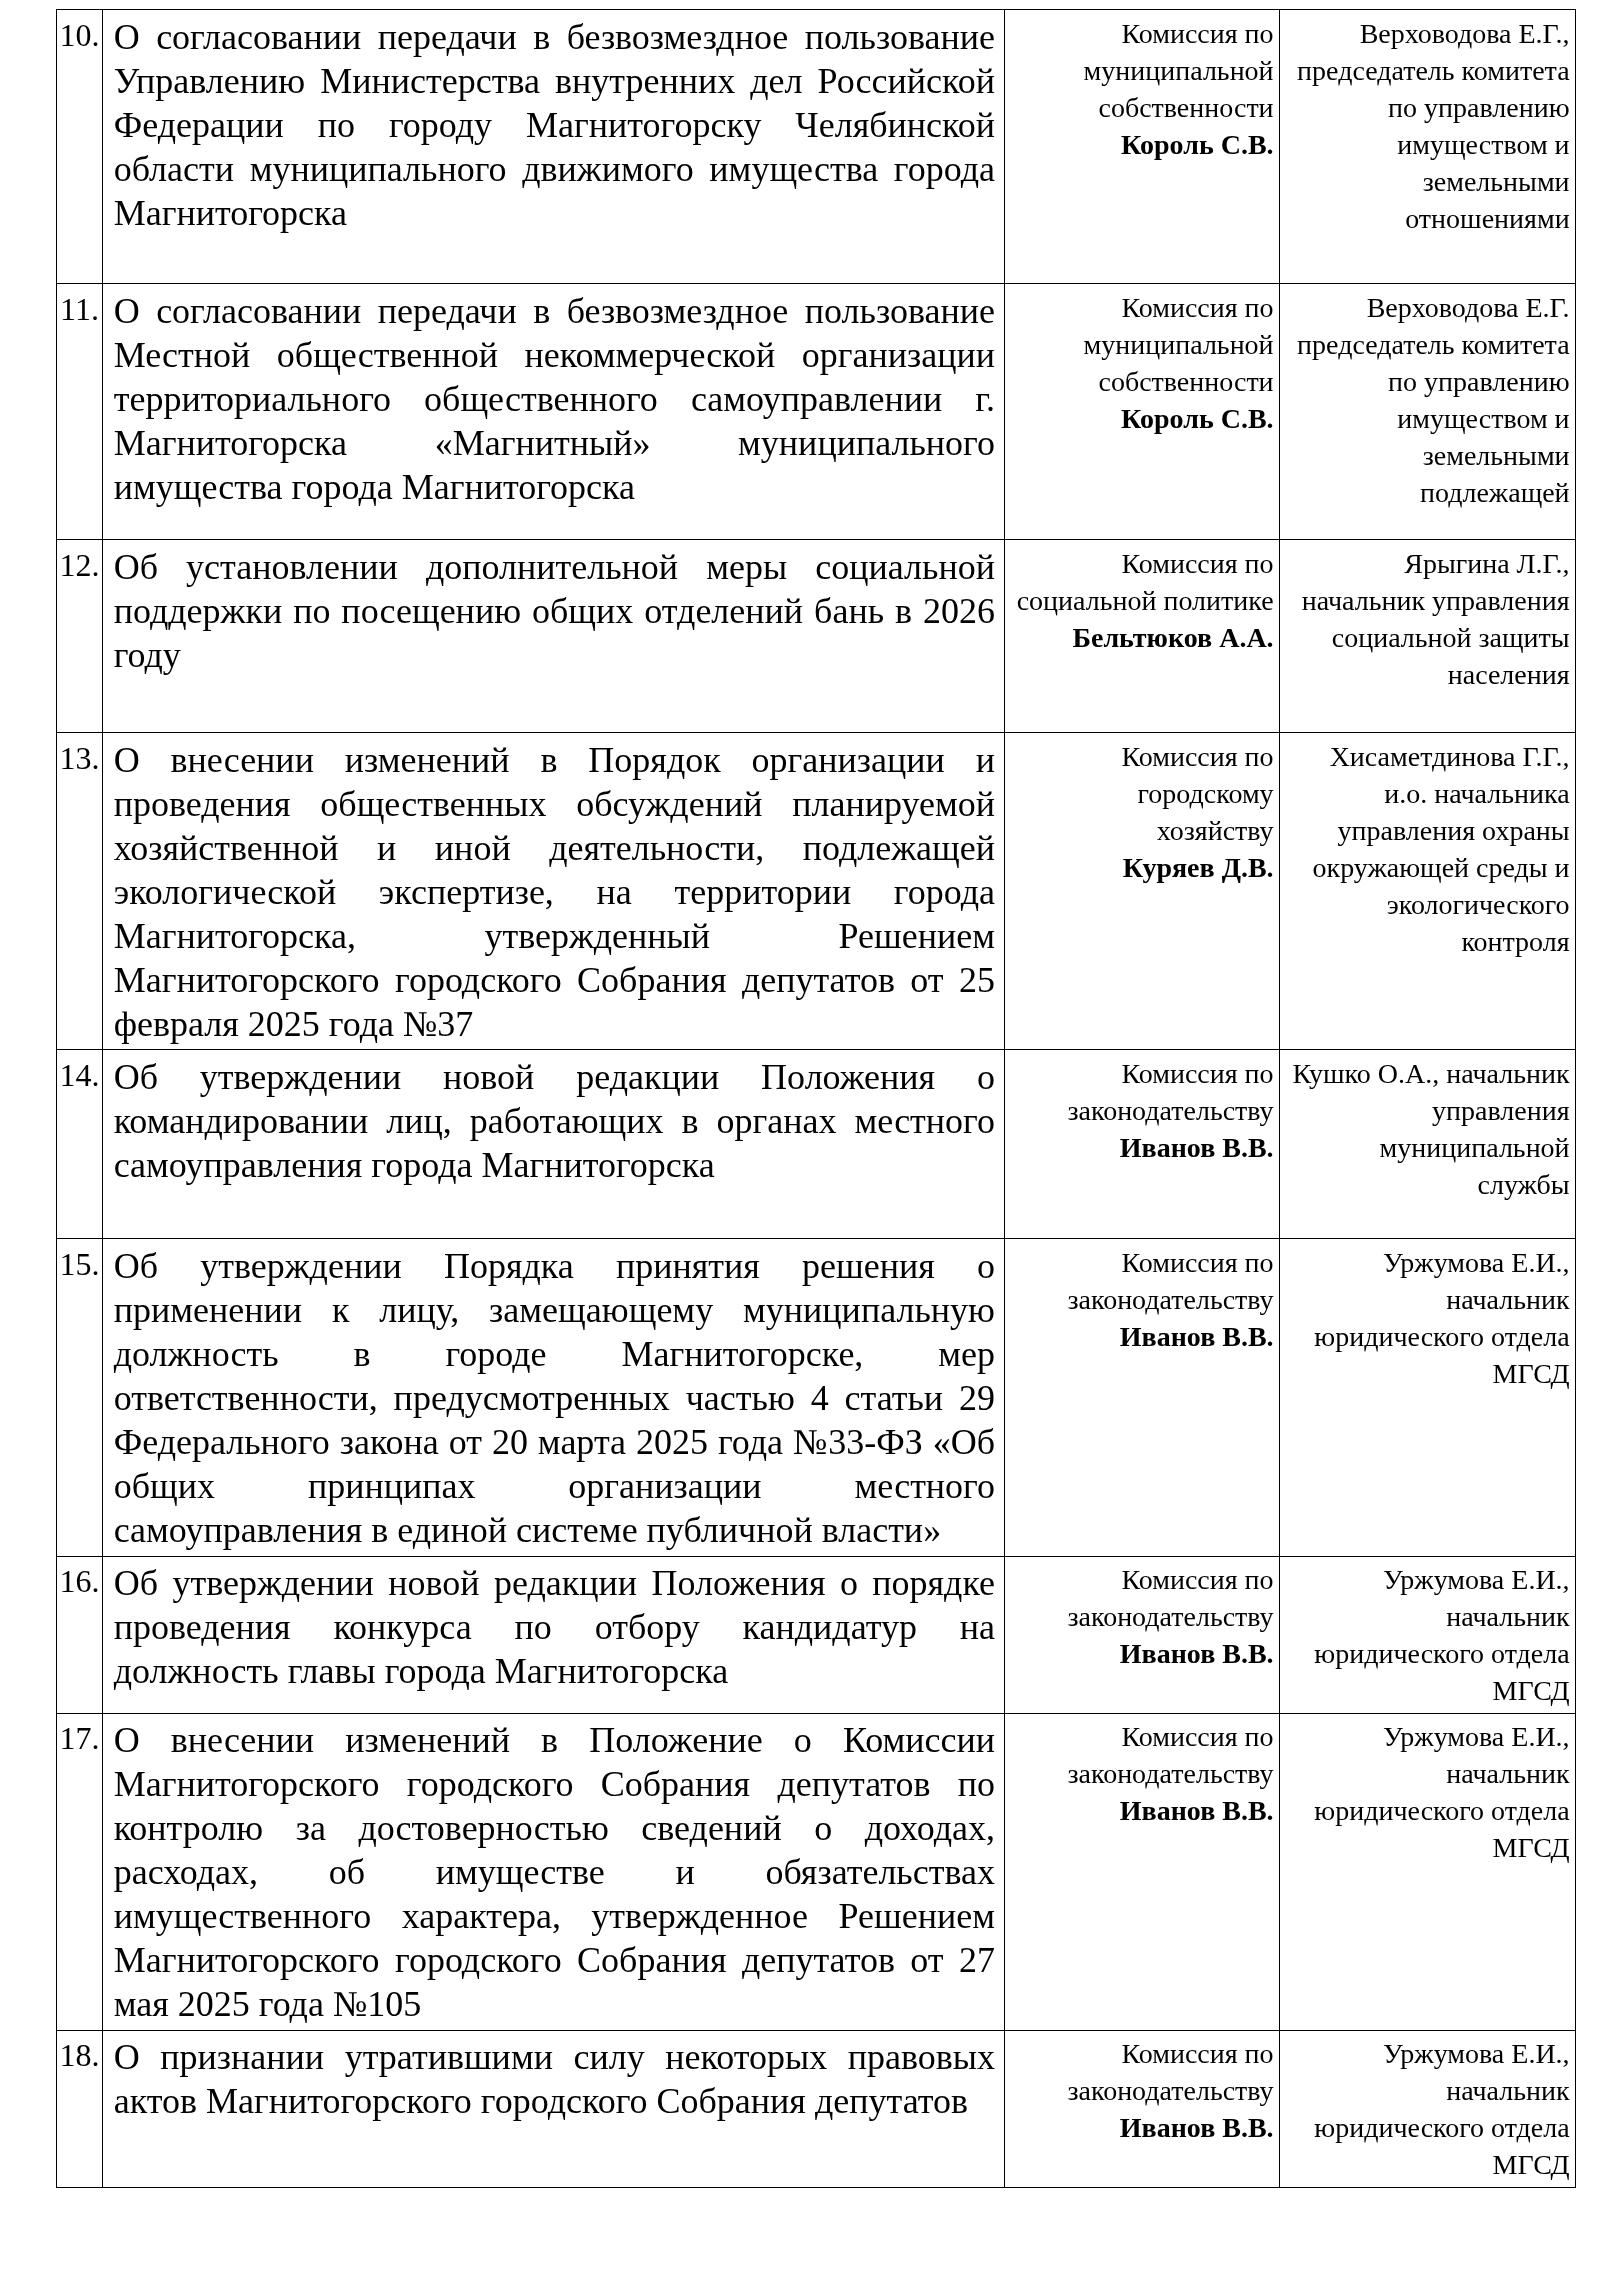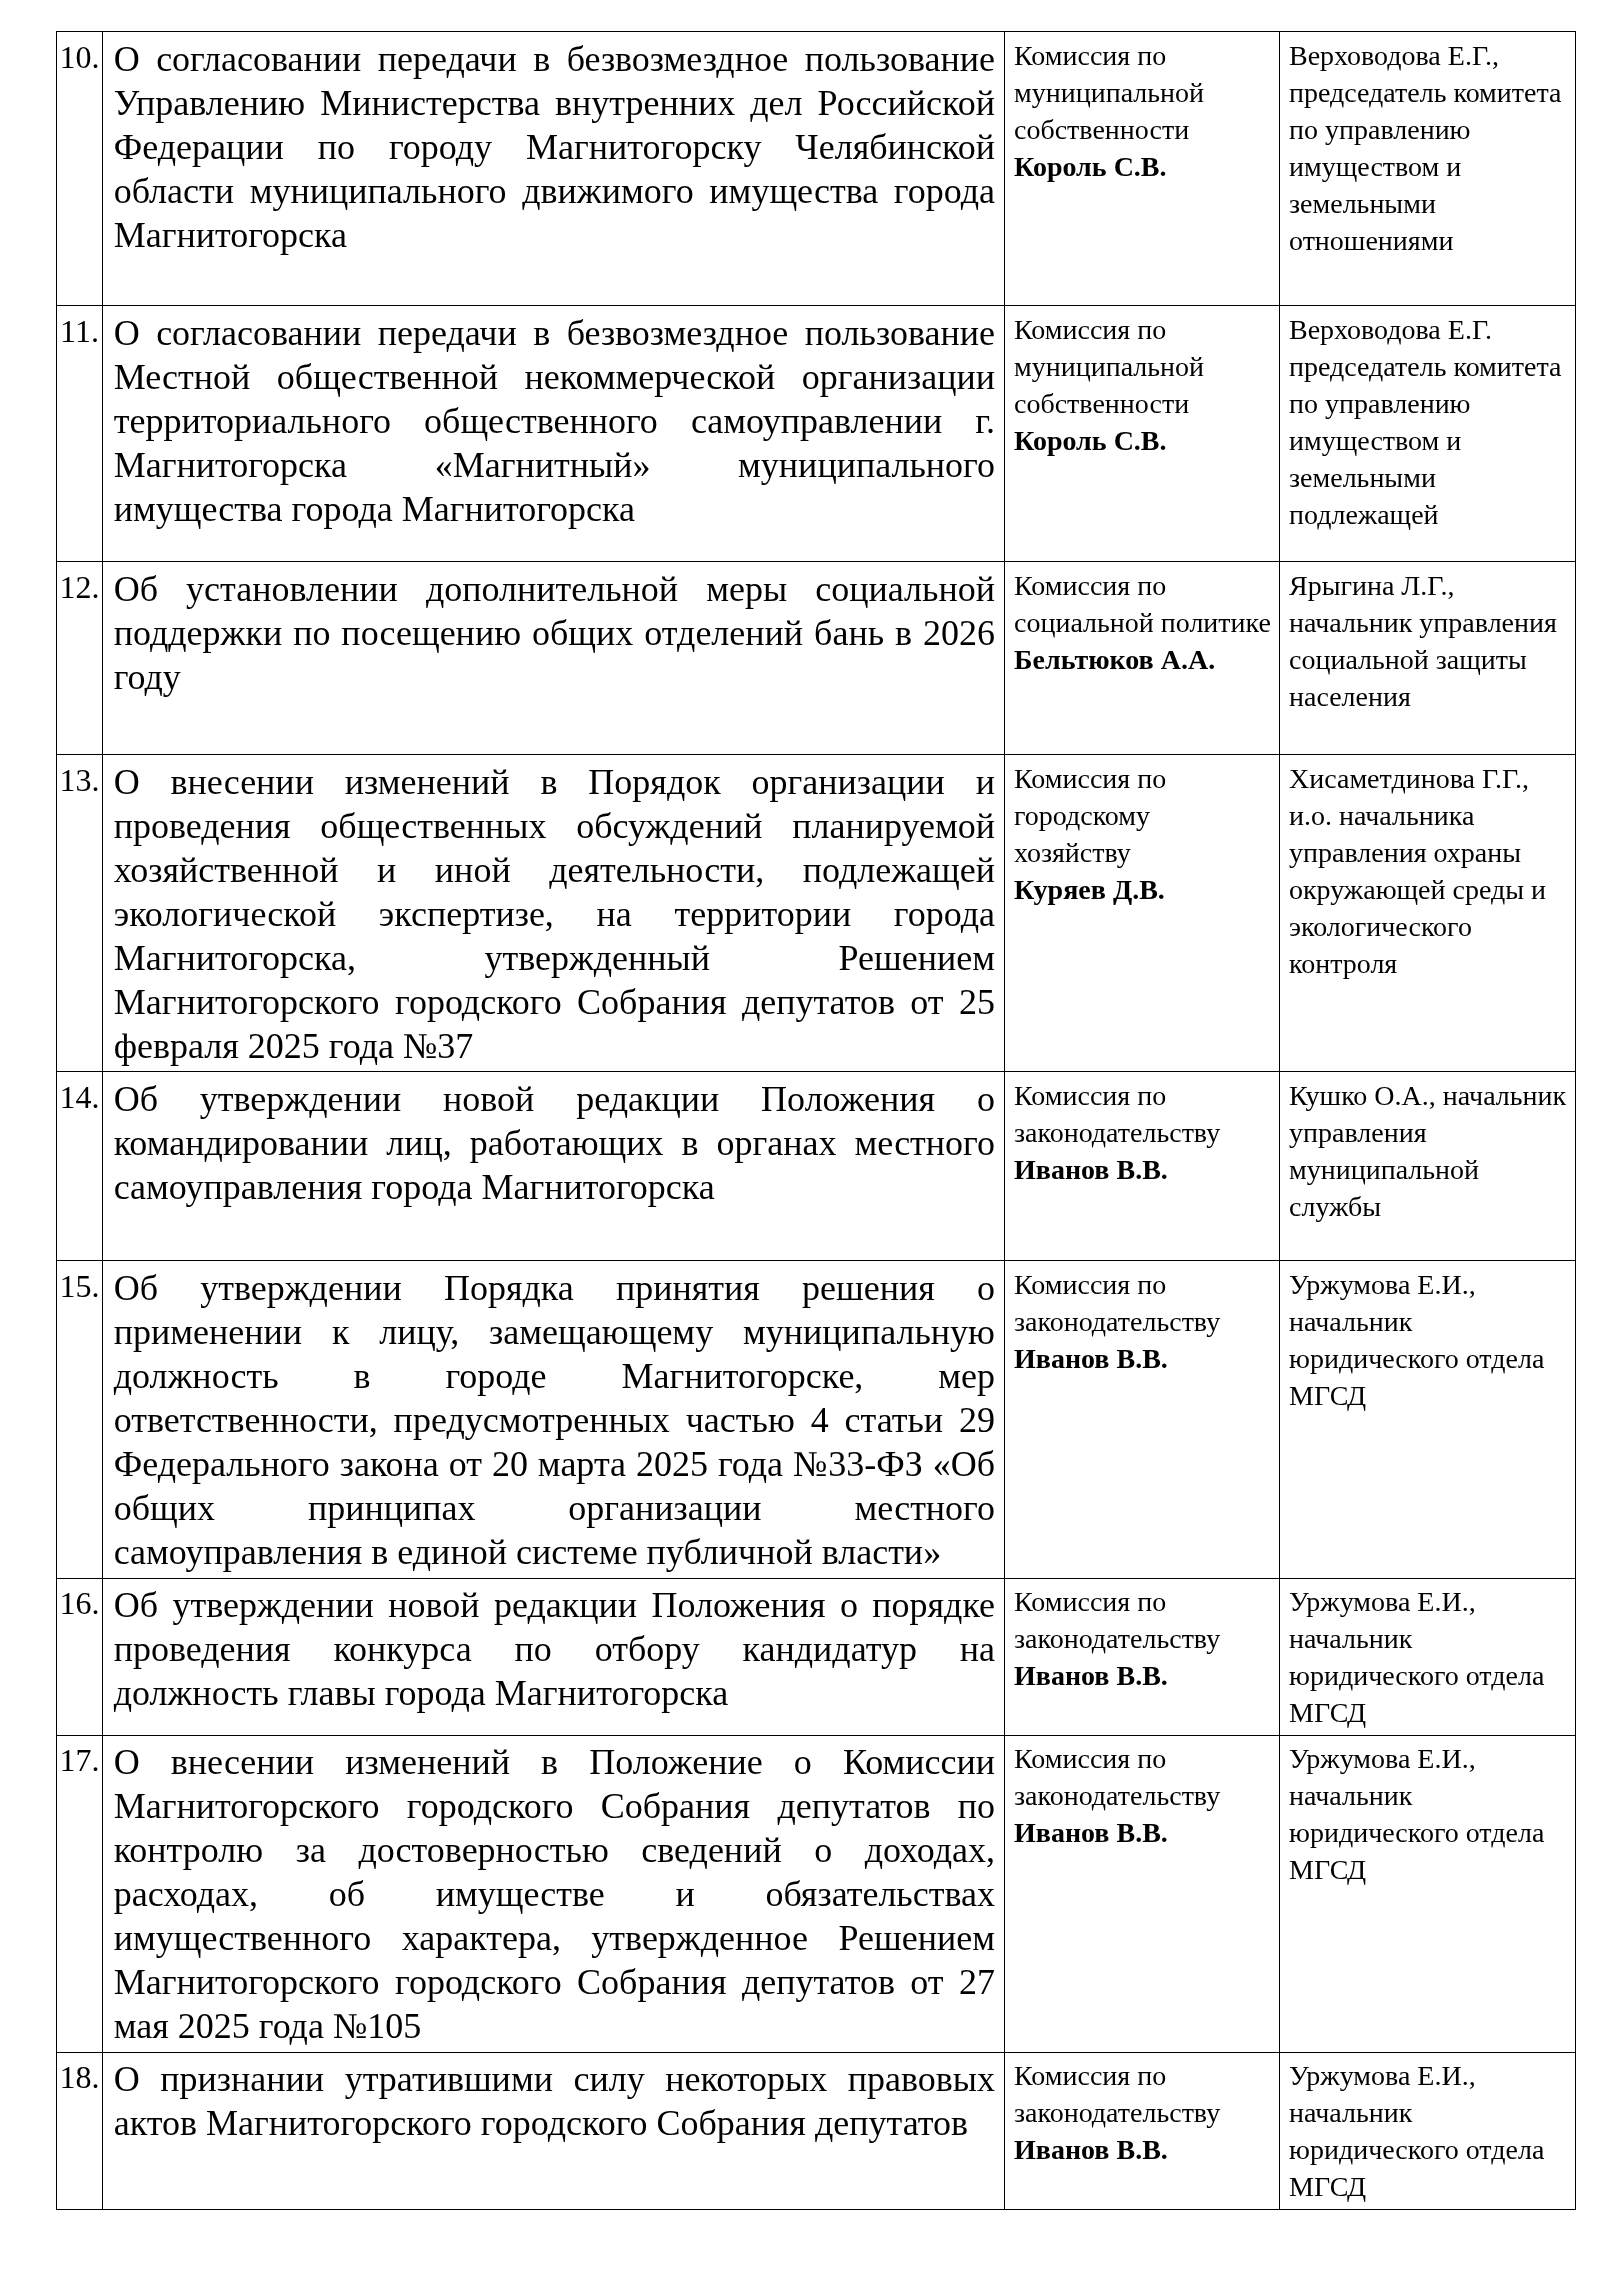--- a/index.html
+++ b/index.html
@@ -10,21 +10,21 @@
   body {
     width: 1620px;
     height: 2293px;
     position: relative;
     font-family: "Liberation Serif", "DejaVu Serif", serif;
     color: #000000;
   }
   .sheet {
     position: absolute;
     left: 56px;
-    top: 31px;
+    top: 9px;
     border-radius: 11px;
   }
   table.agenda {
     border-collapse: collapse;
     table-layout: fixed;
     width: 1518px;
   }
   table.agenda td {
     border: 1.8px solid #000000;
     vertical-align: top;
@@ -43,21 +43,21 @@
   }
   td.topic {
     font-size: 36px;
     line-height: 44px;
     text-align: justify;
     padding: 4.5px 9px 3.6px 10.7px;
   }
   td.comm, td.resp {
     font-size: 28px;
     line-height: 37px;
-    text-align: left;
+    text-align: right;
     padding: 4.5px 5.4px 3.6px 9px;
     word-wrap: break-word;
   }
   .chair {
     font-weight: bold;
   }
   
   tr:nth-child(1)  td { height: 265px; }
   tr:nth-child(2)  td { height: 247px; }
   tr:nth-child(3)  td { height: 184px; }

